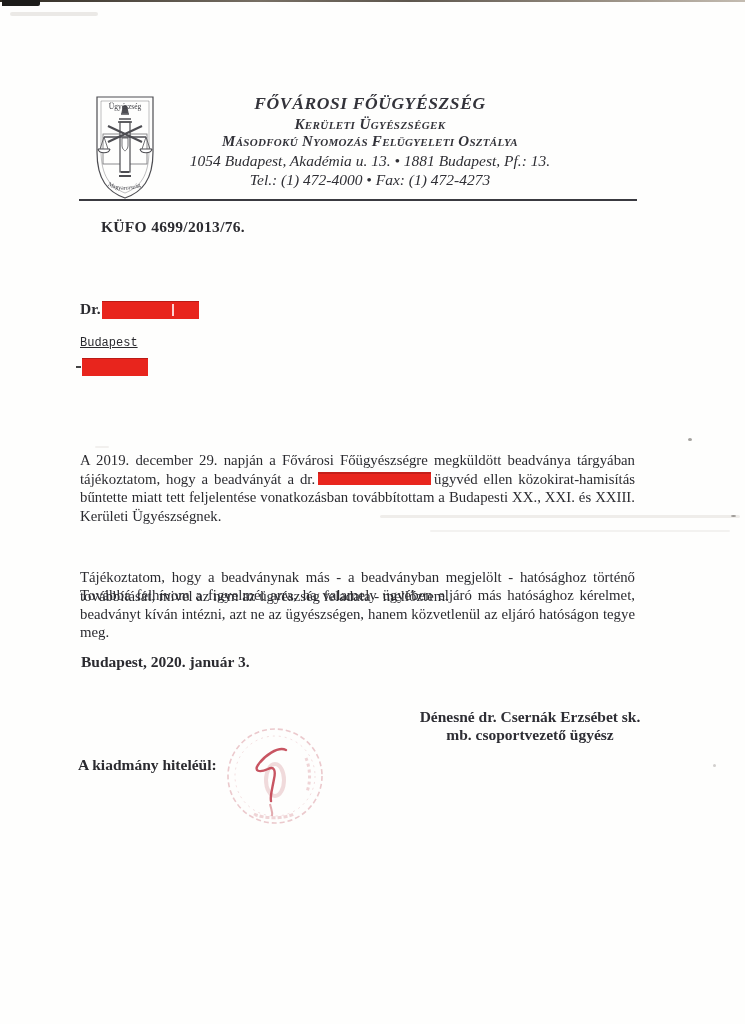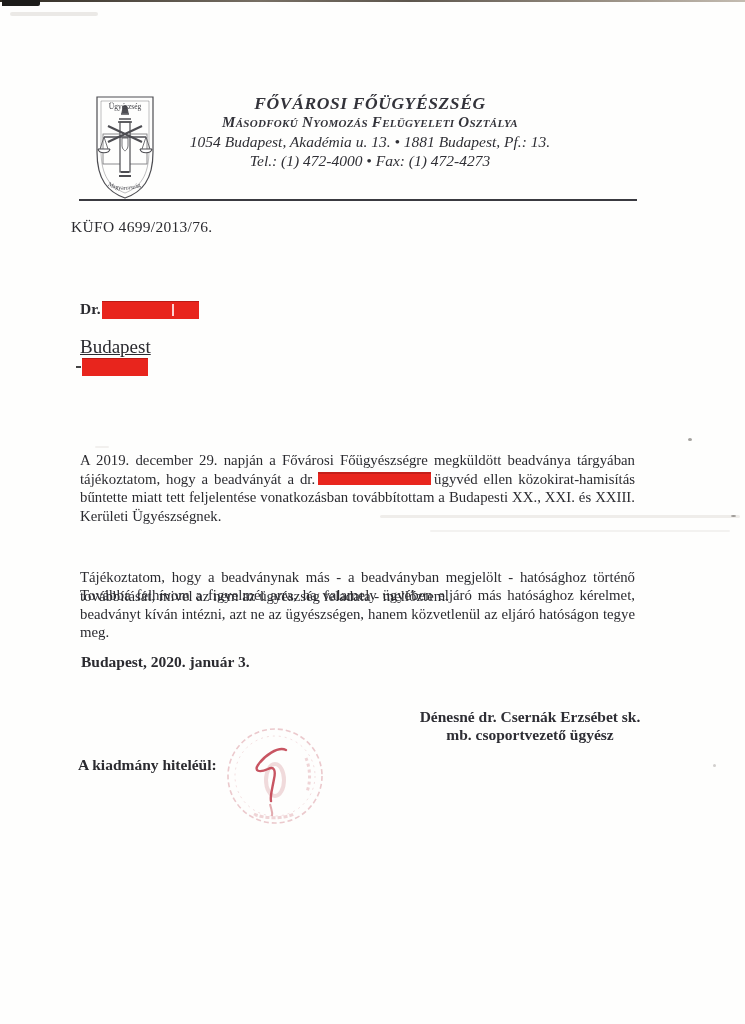--- a/index.html
+++ b/index.html
@@ -22,28 +22,28 @@
   
   .emblem{position:absolute;left:88px;top:92px;}
   .header-text{position:absolute;left:135px;top:93px;width:470px;text-align:center;}
   .ht1{font-size:17.5px;font-weight:bold;font-style:italic;letter-spacing:.6px;color:#33333a;}
   .ht2{font-size:15px;font-weight:bold;font-style:italic;font-variant:small-caps;letter-spacing:.4px;margin-top:2px;color:#33333a;}
   .ht3{font-size:15px;font-weight:bold;font-style:italic;font-variant:small-caps;letter-spacing:.3px;margin-top:0;color:#33333a;}
   .ht4{font-size:15.5px;font-style:italic;margin-top:2px;color:#2f2f35;}
   .ht5{font-size:15.5px;font-style:italic;margin-top:1px;color:#2f2f35;}
   .header-rule{position:absolute;left:79px;top:199px;width:558px;height:2px;background:#3a3a40;}
 
-  .ref{position:absolute;left:71px;top:218px;font-size:15.5px;font-weight:normal;letter-spacing:.3px;}
+  .ref{position:absolute;left:101px;top:218px;font-size:15.5px;font-weight:bold;letter-spacing:.3px;}
 
   
   .addr-dr{position:absolute;left:80px;top:300px;font-size:15.5px;font-weight:bold;}
   .redact{background:var(--redact,#e8251d);position:absolute;}
   .redact-1{left:102px;top:301px;width:97px;height:18px;box-shadow:inset 0 1px 0 rgba(120,10,10,.4);}
   .redact-1 .tick{position:absolute;left:70px;top:3px;width:2px;height:12px;background:rgba(255,240,240,.85);}
-  .addr-city{position:absolute;left:80px;top:336px;font-size:19px;text-decoration:underline;}
+  .addr-city{position:absolute;left:80px;top:336px;font-size:12px;text-decoration:underline;font-family:Liberation Mono, monospace;}
   .addr-dash{position:absolute;left:76px;top:366px;width:5px;height:2px;background:#444;}
   .redact-2{left:82px;top:358px;width:66px;height:18px;box-shadow:inset 0 1px 0 rgba(120,10,10,.4);}
 
   
   .para{position:absolute;left:80px;width:555px;font-size:14.8px;line-height:18.6px;
     text-align:justify;color:#2b2b30;}
   .p1{top:451px;}
   .p2{top:556px;margin-top:12px;}
   .p3{top:586px;}
   .redact-inline{display:inline-block;vertical-align:-1px;width:113px;height:13px;
@@ -100,20 +100,21 @@
           <path id="arcBottom" d="M14 88 C 22 101 52 101 60 88"></path>
         </defs>
       <text font-size="6" font-family="Liberation Serif, serif" fill="#3c3c42">
         <textPath href="#arcBottom" startOffset="8">Magyarország</textPath>
       </text>
     </svg>
   </div>
 
   <div class="header-text">
     <div class="ht1">FŐVÁROSI FŐÜGYÉSZSÉG</div>
+    <div class="ht2">Kerületi Ügyészségek</div>
     <div class="ht3">Másodfokú Nyomozás Felügyeleti Osztálya</div>
     <div class="ht4">1054 Budapest, Akadémia u. 13. • 1881 Budapest, Pf.: 13.</div>
     <div class="ht5">Tel.: (1) 472-4000 • Fax: (1) 472-4273</div>
   </div>
   <div class="header-rule"></div>
 
   <div class="ref">KÜFO 4699/2013/76.</div>
 
   <div class="addr-dr">Dr.</div>
   <div class="redact redact-1">

